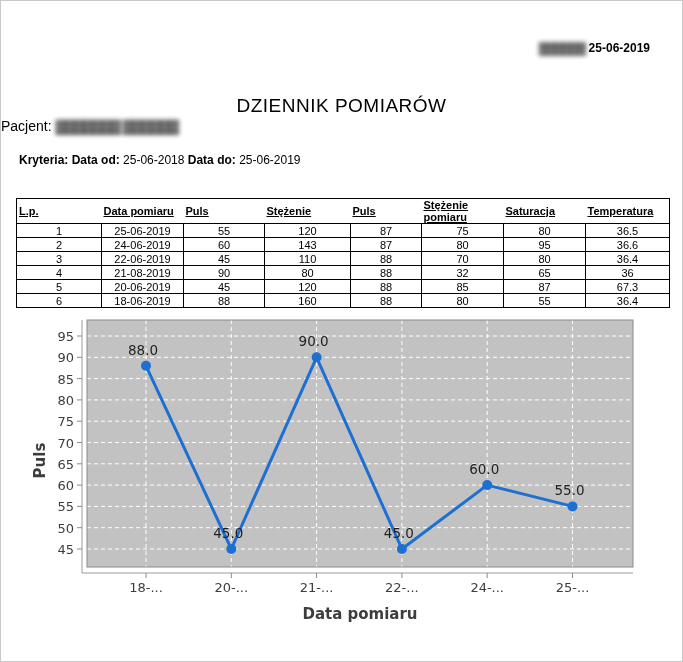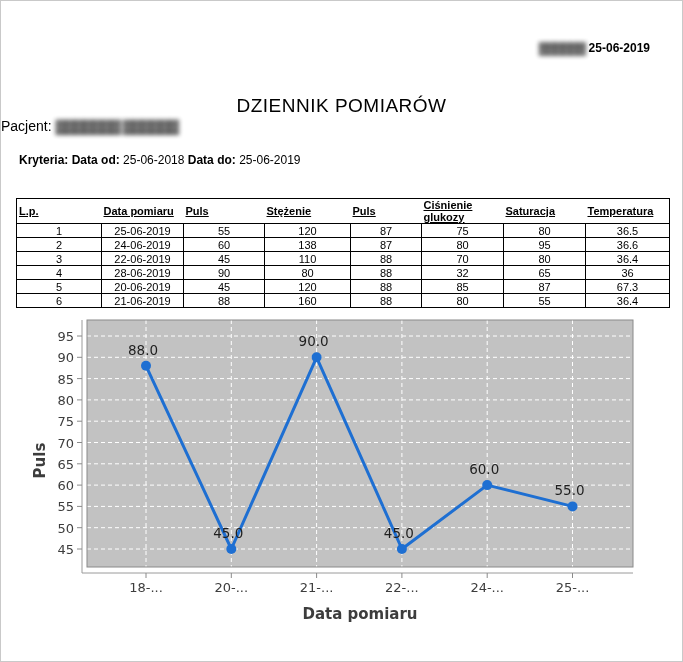--- a/index.html
+++ b/index.html
@@ -79,79 +79,79 @@
       <col style="width: 82px;">
       <col style="width: 84px;">
     </colgroup>
   <thead>
       <tr>
         <th>L.p.</th>
         <th>Data pomiaru</th>
         <th>Puls</th>
         <th>Stężenie</th>
         <th>Puls</th>
-        <th>Ciśnienie glukozy</th>
+        <th>Stężenie pomiaru</th>
         <th>Saturacja</th>
         <th>Temperatura</th>
       </tr>
     </thead>
   <tbody>
       <tr>
         <td>1</td>
         <td>25-06-2019</td>
         <td>55</td>
         <td>120</td>
         <td>87</td>
         <td>75</td>
         <td>80</td>
         <td>36.5</td>
       </tr>
       <tr>
         <td>2</td>
         <td>24-06-2019</td>
         <td>60</td>
-        <td>138</td>
+        <td>143</td>
         <td>87</td>
         <td>80</td>
         <td>95</td>
         <td>36.6</td>
       </tr>
       <tr>
         <td>3</td>
         <td>22-06-2019</td>
         <td>45</td>
         <td>110</td>
         <td>88</td>
         <td>70</td>
         <td>80</td>
         <td>36.4</td>
       </tr>
       <tr>
         <td>4</td>
-        <td>28-06-2019</td>
+        <td>21-08-2019</td>
         <td>90</td>
         <td>80</td>
         <td>88</td>
         <td>32</td>
         <td>65</td>
         <td>36</td>
       </tr>
       <tr>
         <td>5</td>
         <td>20-06-2019</td>
         <td>45</td>
         <td>120</td>
         <td>88</td>
         <td>85</td>
         <td>87</td>
         <td>67.3</td>
       </tr>
       <tr>
         <td>6</td>
-        <td>21-06-2019</td>
+        <td>18-06-2019</td>
         <td>88</td>
         <td>160</td>
         <td>88</td>
         <td>80</td>
         <td>55</td>
         <td>36.4</td>
       </tr>
     </tbody>
 </table>
 

